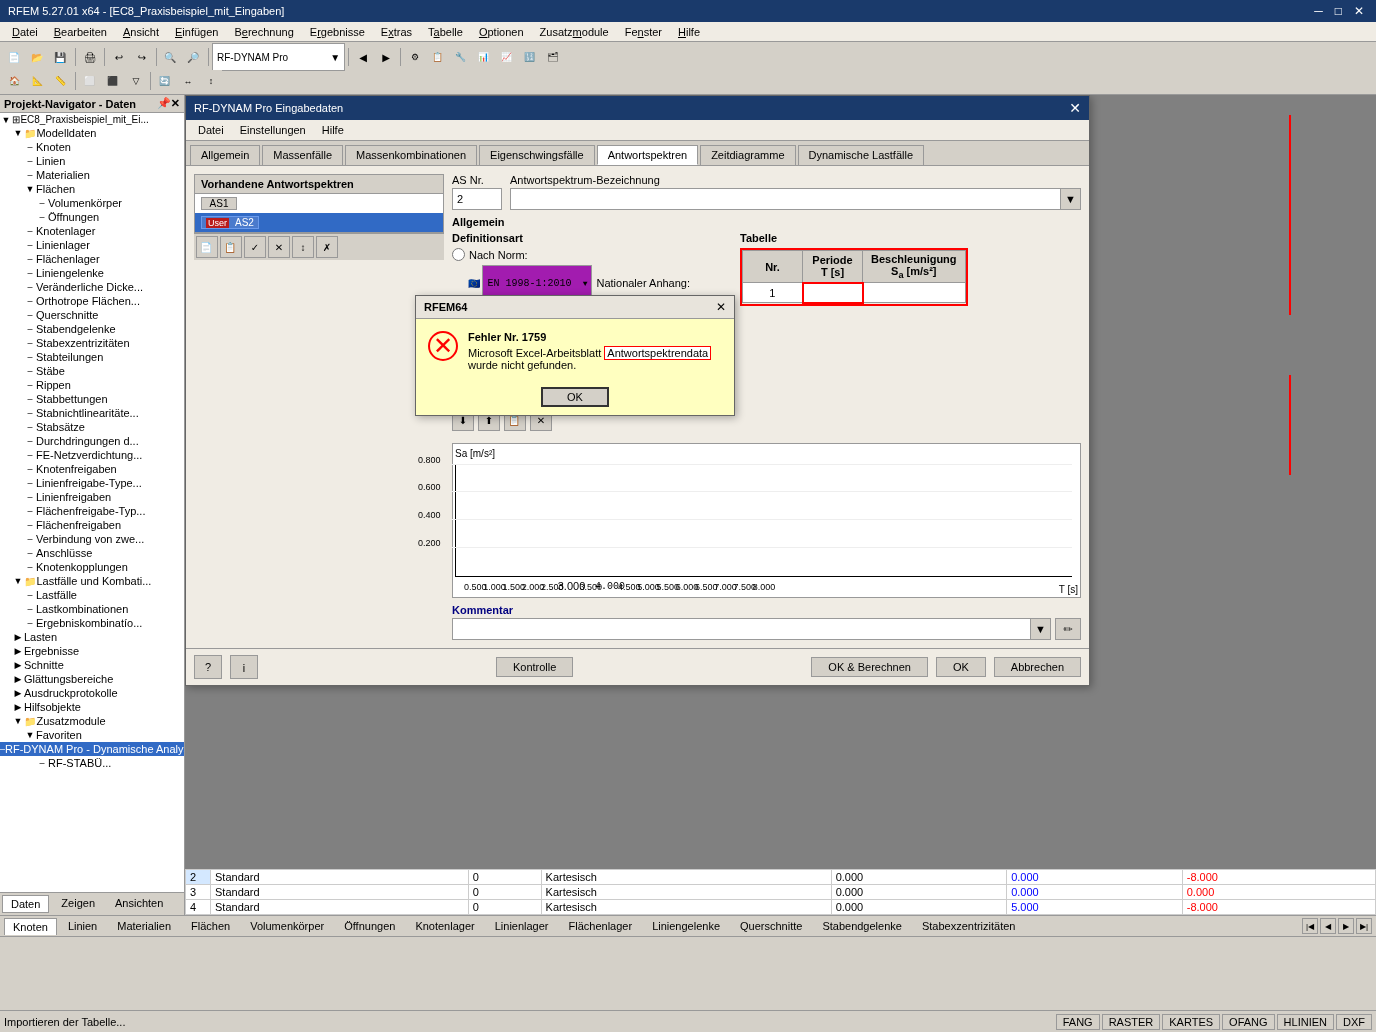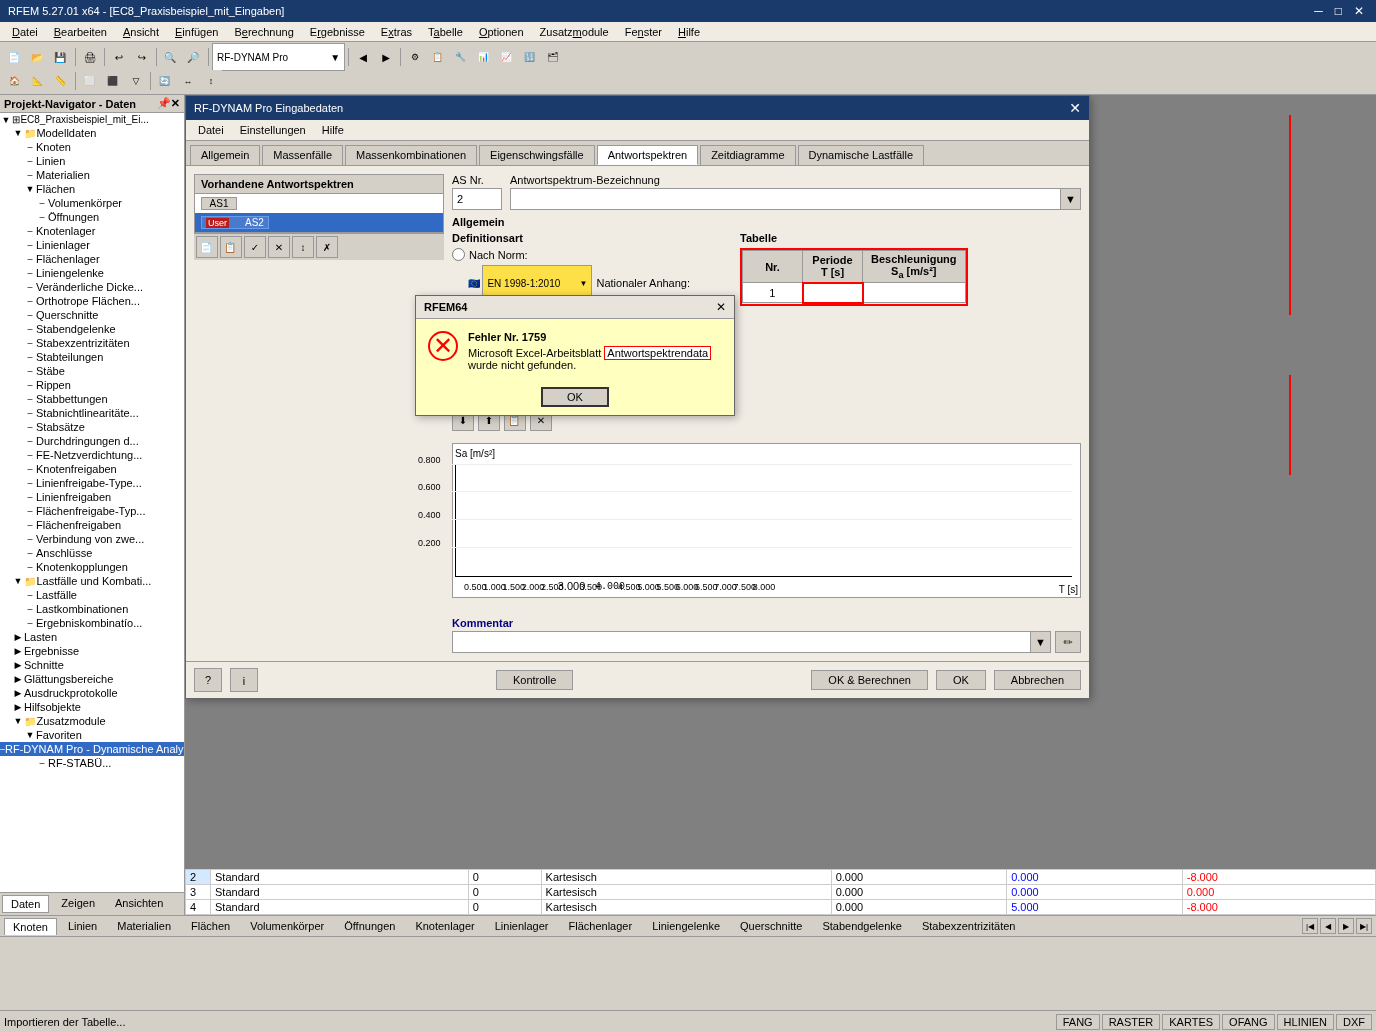--- a/index.html
+++ b/index.html
@@ -628,21 +628,21 @@
         <div style="display:flex; gap:8px;">
 
           <div style="width:250px; flex-shrink:0;">
             <div style="border:1px solid #999; background:white;">
               <div class="spectrum-list-header">Vorhandene Antwortspektren</div>
               <div class="spectrum-item">
                 <span class="spectrum-badge">AS1</span>
               </div>
               <div class="spectrum-item selected">
                 <span class="spectrum-badge">
-                  <span style="background:#b91c1c;color:white;padding:0 2px;font-size:9px;margin-right:16px;">User</span>AS2
+                  <span style="background:#b91c1c;color:white;padding:0 2px;font-size:9px;margin-right:6px;">User</span>AS2
                 </span>
               </div>
             </div>
 
             <div class="list-bottom-buttons">
               <button class="list-bottom-btn" title="Add">📄</button>
               <button class="list-bottom-btn" title="Copy">📋</button>
               <button class="list-bottom-btn" title="Check">✓</button>
               <button class="list-bottom-btn" title="Delete">✕</button>
               <button class="list-bottom-btn" title="Move">↕</button>
@@ -674,21 +674,21 @@
                 <div style="font-size:11px; font-weight:bold; margin-bottom:4px;">Definitionsart</div>
 
                 <div style="display:flex; align-items:center; gap:4px; margin-bottom:4px;">
                   <input type="radio" name="defart" id="nach-norm" style="">
                   <label for="nach-norm" style="font-size:11px;">Nach Norm:</label>
                 </div>
 
                 <div style="display:flex; align-items:center; gap:4px; margin-left:16px; margin-bottom:4px;">
                   <div style="display:flex; align-items:center; gap:2px;">
                     <span style="color:blue; font-size:10px;">🇪🇺</span>
-                    <div style="border:1px solid #999; background:#fde047; padding:1px 4px; font-size:10px; height:36px; display:flex; align-items:center; min-width:110px; cursor:pointer;">
+                    <div style="border:1px solid #999; background:#a21caf; padding:1px 4px; font-size:10px; height:36px; display:flex; align-items:center; min-width:110px; cursor:pointer;font-family:Liberation Mono, monospace;">
                       <span>EN 1998-1:2010</span>
                       <span style="margin-left:auto; font-size:8px;">▼</span>
                     </div>
                   </div>
                   <div style="display:flex; align-items:center; gap:2px;">
                     <span style="font-size:11px;">Nationaler Anhang:</span>
                   </div>
                 </div>
                 <div style="display:flex; align-items:center; gap:4px; margin-left:16px; margin-bottom:6px;">
                   <div style="display:flex; align-items:center; gap:2px;">
@@ -778,21 +778,21 @@
                 <div style="position:absolute; bottom:-16px; left:37.5%; font-size:9px; transform:translateX(-50%);">6.000</div>
                 <div style="position:absolute; bottom:-16px; left:40.625%; font-size:9px; transform:translateX(-50%);">6.500</div>
                 <div style="position:absolute; bottom:-16px; left:43.75%; font-size:9px; transform:translateX(-50%);">7.000</div>
                 <div style="position:absolute; bottom:-16px; left:46.875%; font-size:9px; transform:translateX(-50%);">7.500</div>
                 <div style="position:absolute; bottom:-16px; left:50%; font-size:9px; transform:translateX(-50%);">8.000</div>
               </div>
 
               <div style="position:absolute; bottom:2px; right:2px; font-size:10px;">T [s]</div>
             </div>
 
-            <div style="margin-top:19px;">
+            <div style="margin-top:6px;">
               <div style="font-size:11px; font-weight:bold; margin-bottom:2px; color:#000080;">Kommentar</div>
               <div style="display:flex; gap:4px;">
                 <div style="flex:1; display:flex;">
                   <input type="text" style="flex: 1 1 0%; border: 1px solid rgb(153, 153, 153); background: white; padding: 1px 4px; font-size: 11px; height: 22px;" value="">
                   <div style="border:1px solid #999; border-left:none; background:#d4d0c8; padding:0 4px; cursor:pointer; display:flex; align-items:center;">▼</div>
                 </div>
                 <button style="width:26px; height:22px; background:#d4d0c8; border:1px solid #999; cursor:pointer; font-size:11px;">✏</button>
               </div>
             </div>
           </div>

